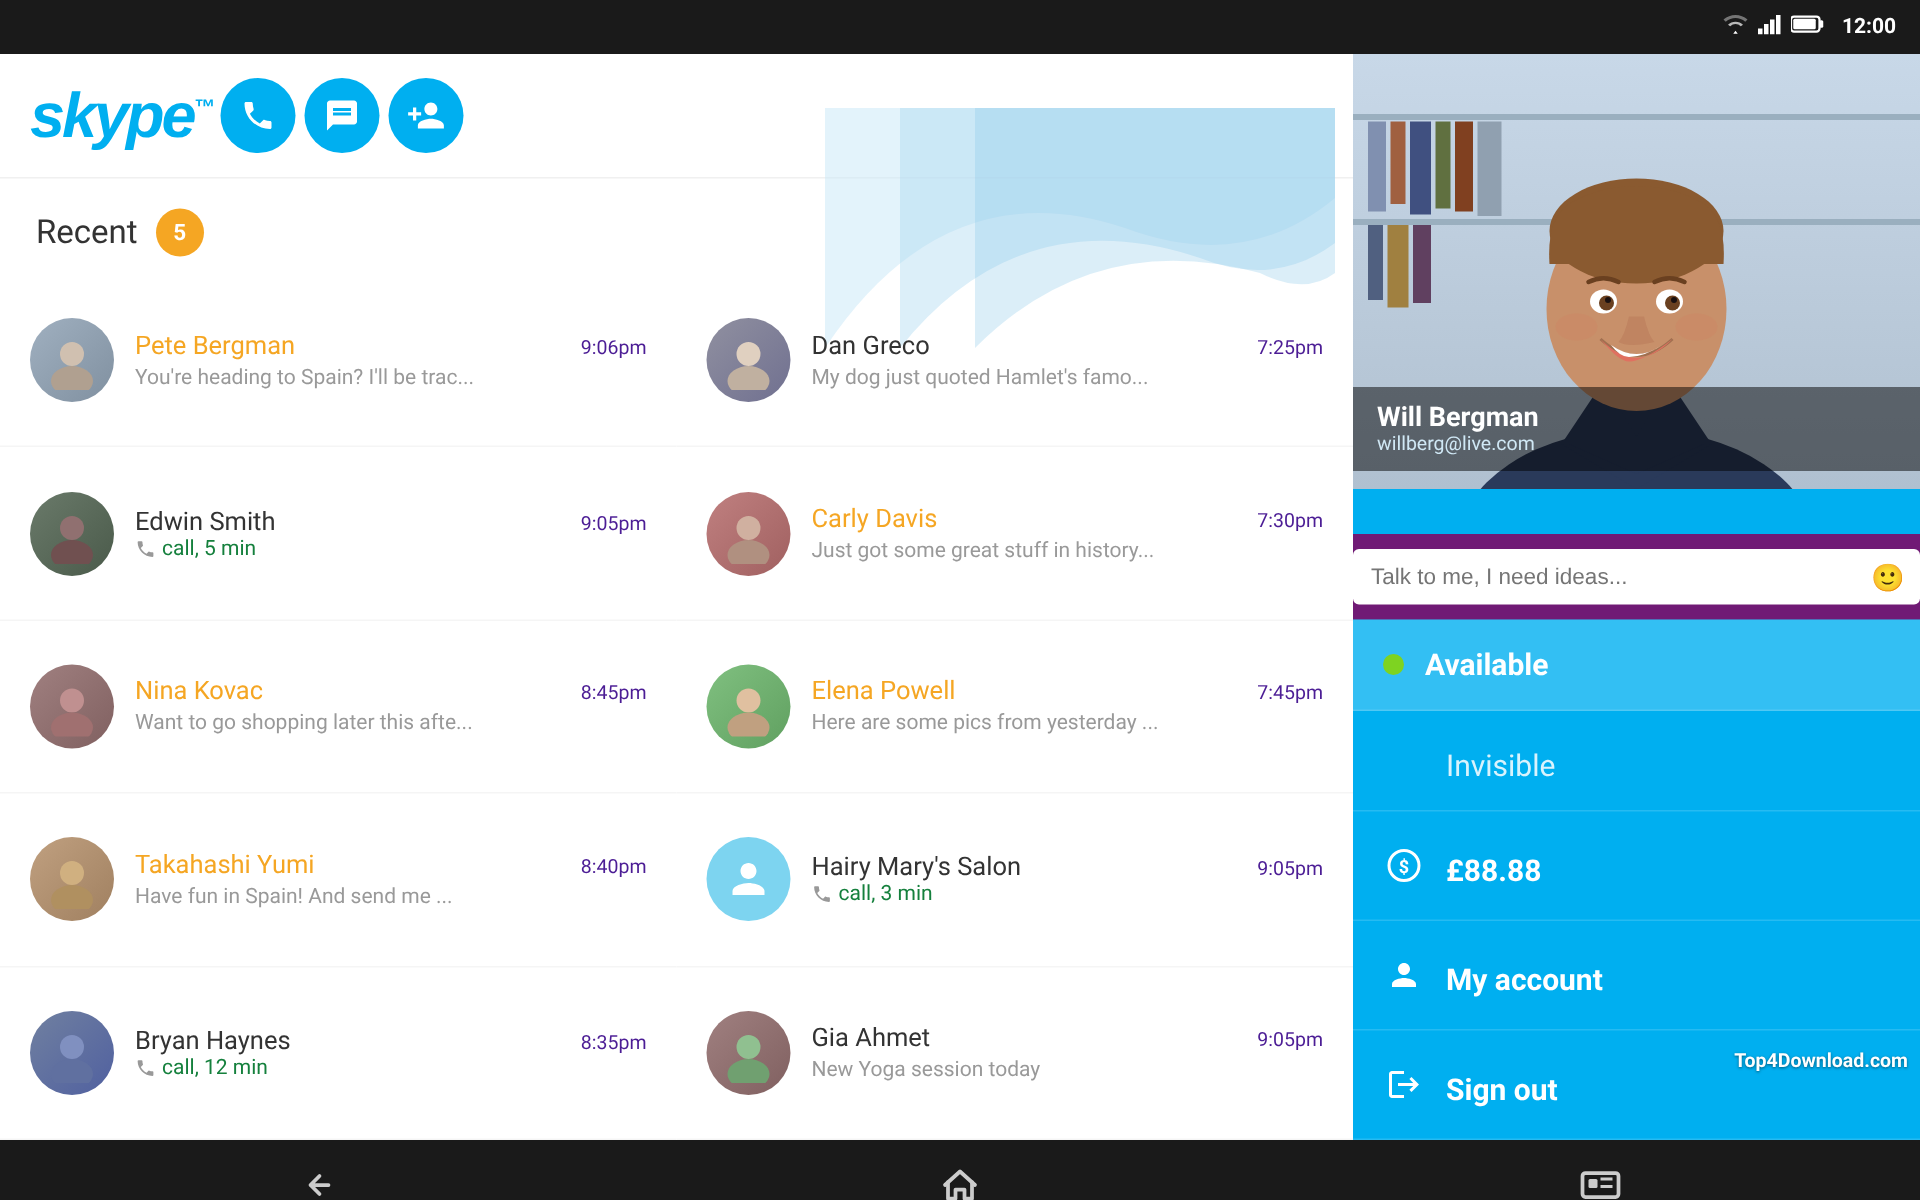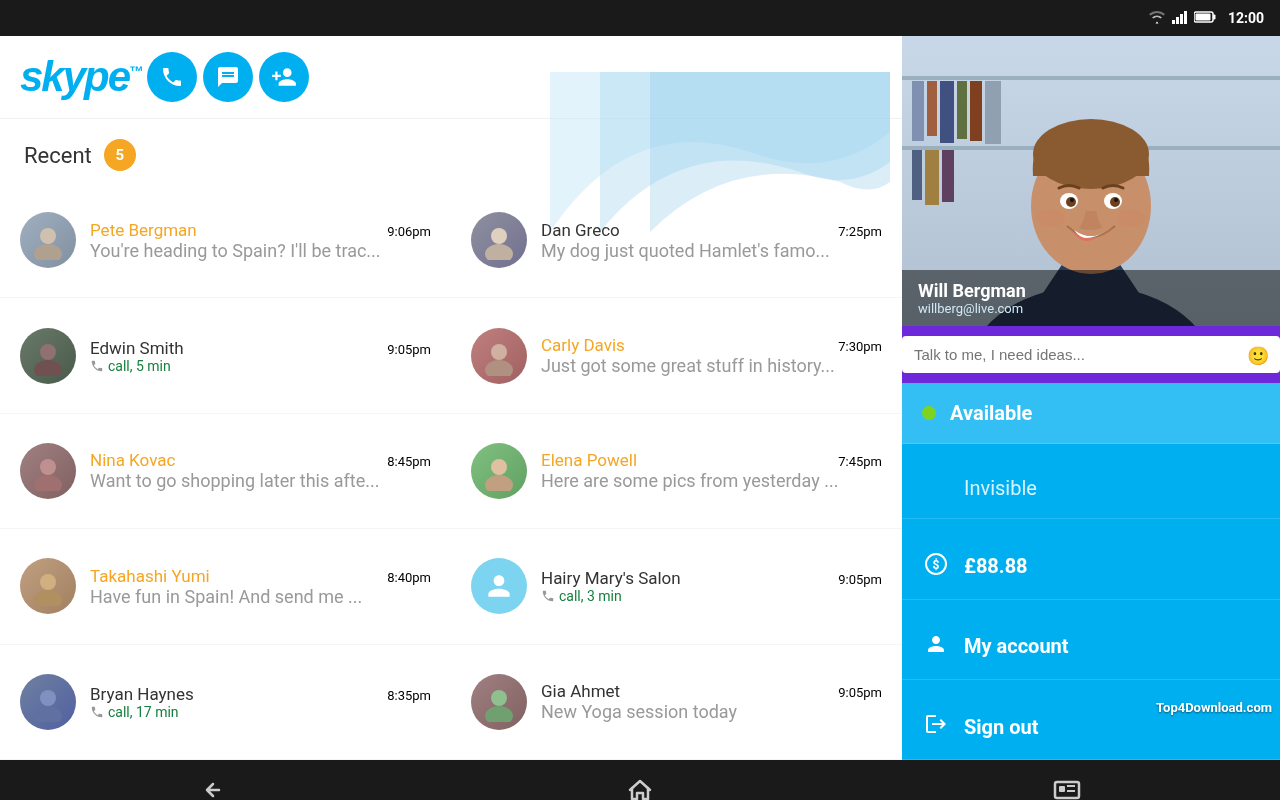--- a/index.html
+++ b/index.html
@@ -142,30 +142,30 @@
     .contact-name {
       font-size: 17px;
       font-weight: 400;
       color: #333;
       white-space: nowrap;
       overflow: hidden;
       text-overflow: ellipsis;
     }
     .contact-name.orange { color: #F5A623; }
     .contact-preview {
-      font-size: 18px;
+      font-size: 14px;
       color: #999;
       white-space: nowrap;
       overflow: hidden;
       text-overflow: ellipsis;
       flex: 1;
     }
     .contact-time {
       font-size: 13px;
-      color: #000000;
+      color: #4c1d95;
       flex-shrink: 0;
     }
     .contact-call {
       display: flex;
       align-items: center;
       gap: 4px;
       font-size: 14px;
       color: #15803d;
     }
 
@@ -182,37 +182,38 @@
       height: 290px;
       background: #e8e8e8;
       overflow: hidden;
       flex-shrink: 0;
     }
 
     .user-info-bar {
       background: rgba(0,0,0,0.5);
       padding: 10px 16px;
       position: absolute;
-      bottom: 0;
+      bottom: 12px;
       width: 100%;
     }
     .user-name {
       color: white;
       font-size: 18px;
       font-weight: bold;
     }
     .user-email {
       color: #d0e8f5;
       font-size: 13px;
     }
 
     .mood-input-area {
       padding: 10px 0;
-      background: #6d28d9;
+      background: #701a75;
       flex-shrink: 0;
+      margin-top: 30px;
     }
     .mood-input {
       width: 100%;
       background: white;
       border: none;
       border-radius: 4px;
       padding: 10px 36px 10px 12px;
       font-size: 15px;
       color: #aaa;
       outline: none;
@@ -545,21 +546,21 @@
         </div>
         <div class="contact-info">
           <div style="display:flex; justify-content:space-between; align-items:baseline;">
             <span class="contact-name">Bryan Haynes</span>
             <span class="contact-time">8:35pm</span>
           </div>
           <div class="contact-call">
             <svg width="14" height="14" viewBox="0 0 24 24" fill="#999">
               <path d="M6.6 10.8c1.4 2.8 3.8 5.1 6.6 6.6l2.2-2.2c.3-.3.7-.4 1-.2 1.1.4 2.3.6 3.6.6.6 0 1 .4 1 1V20c0 .6-.4 1-1 1-9.4 0-17-7.6-17-17 0-.6.4-1 1-1h3.5c.6 0 1 .4 1 1 0 1.3.2 2.5.6 3.6.1.3 0 .7-.2 1L6.6 10.8z"></path>
             </svg>
-            <span>call, 17 min</span>
+            <span>call, 12 min</span>
           </div>
         </div>
       </div>
 
       <div class="contact-item">
         <div class="avatar-wrap">
           <div class="avatar av4">
             <svg width="40" height="40" viewBox="0 0 40 40" fill="none">
               <circle cx="20" cy="16" r="8" fill="#90c090"></circle>
               <ellipse cx="20" cy="34" rx="14" ry="10" fill="#70a070"></ellipse>

